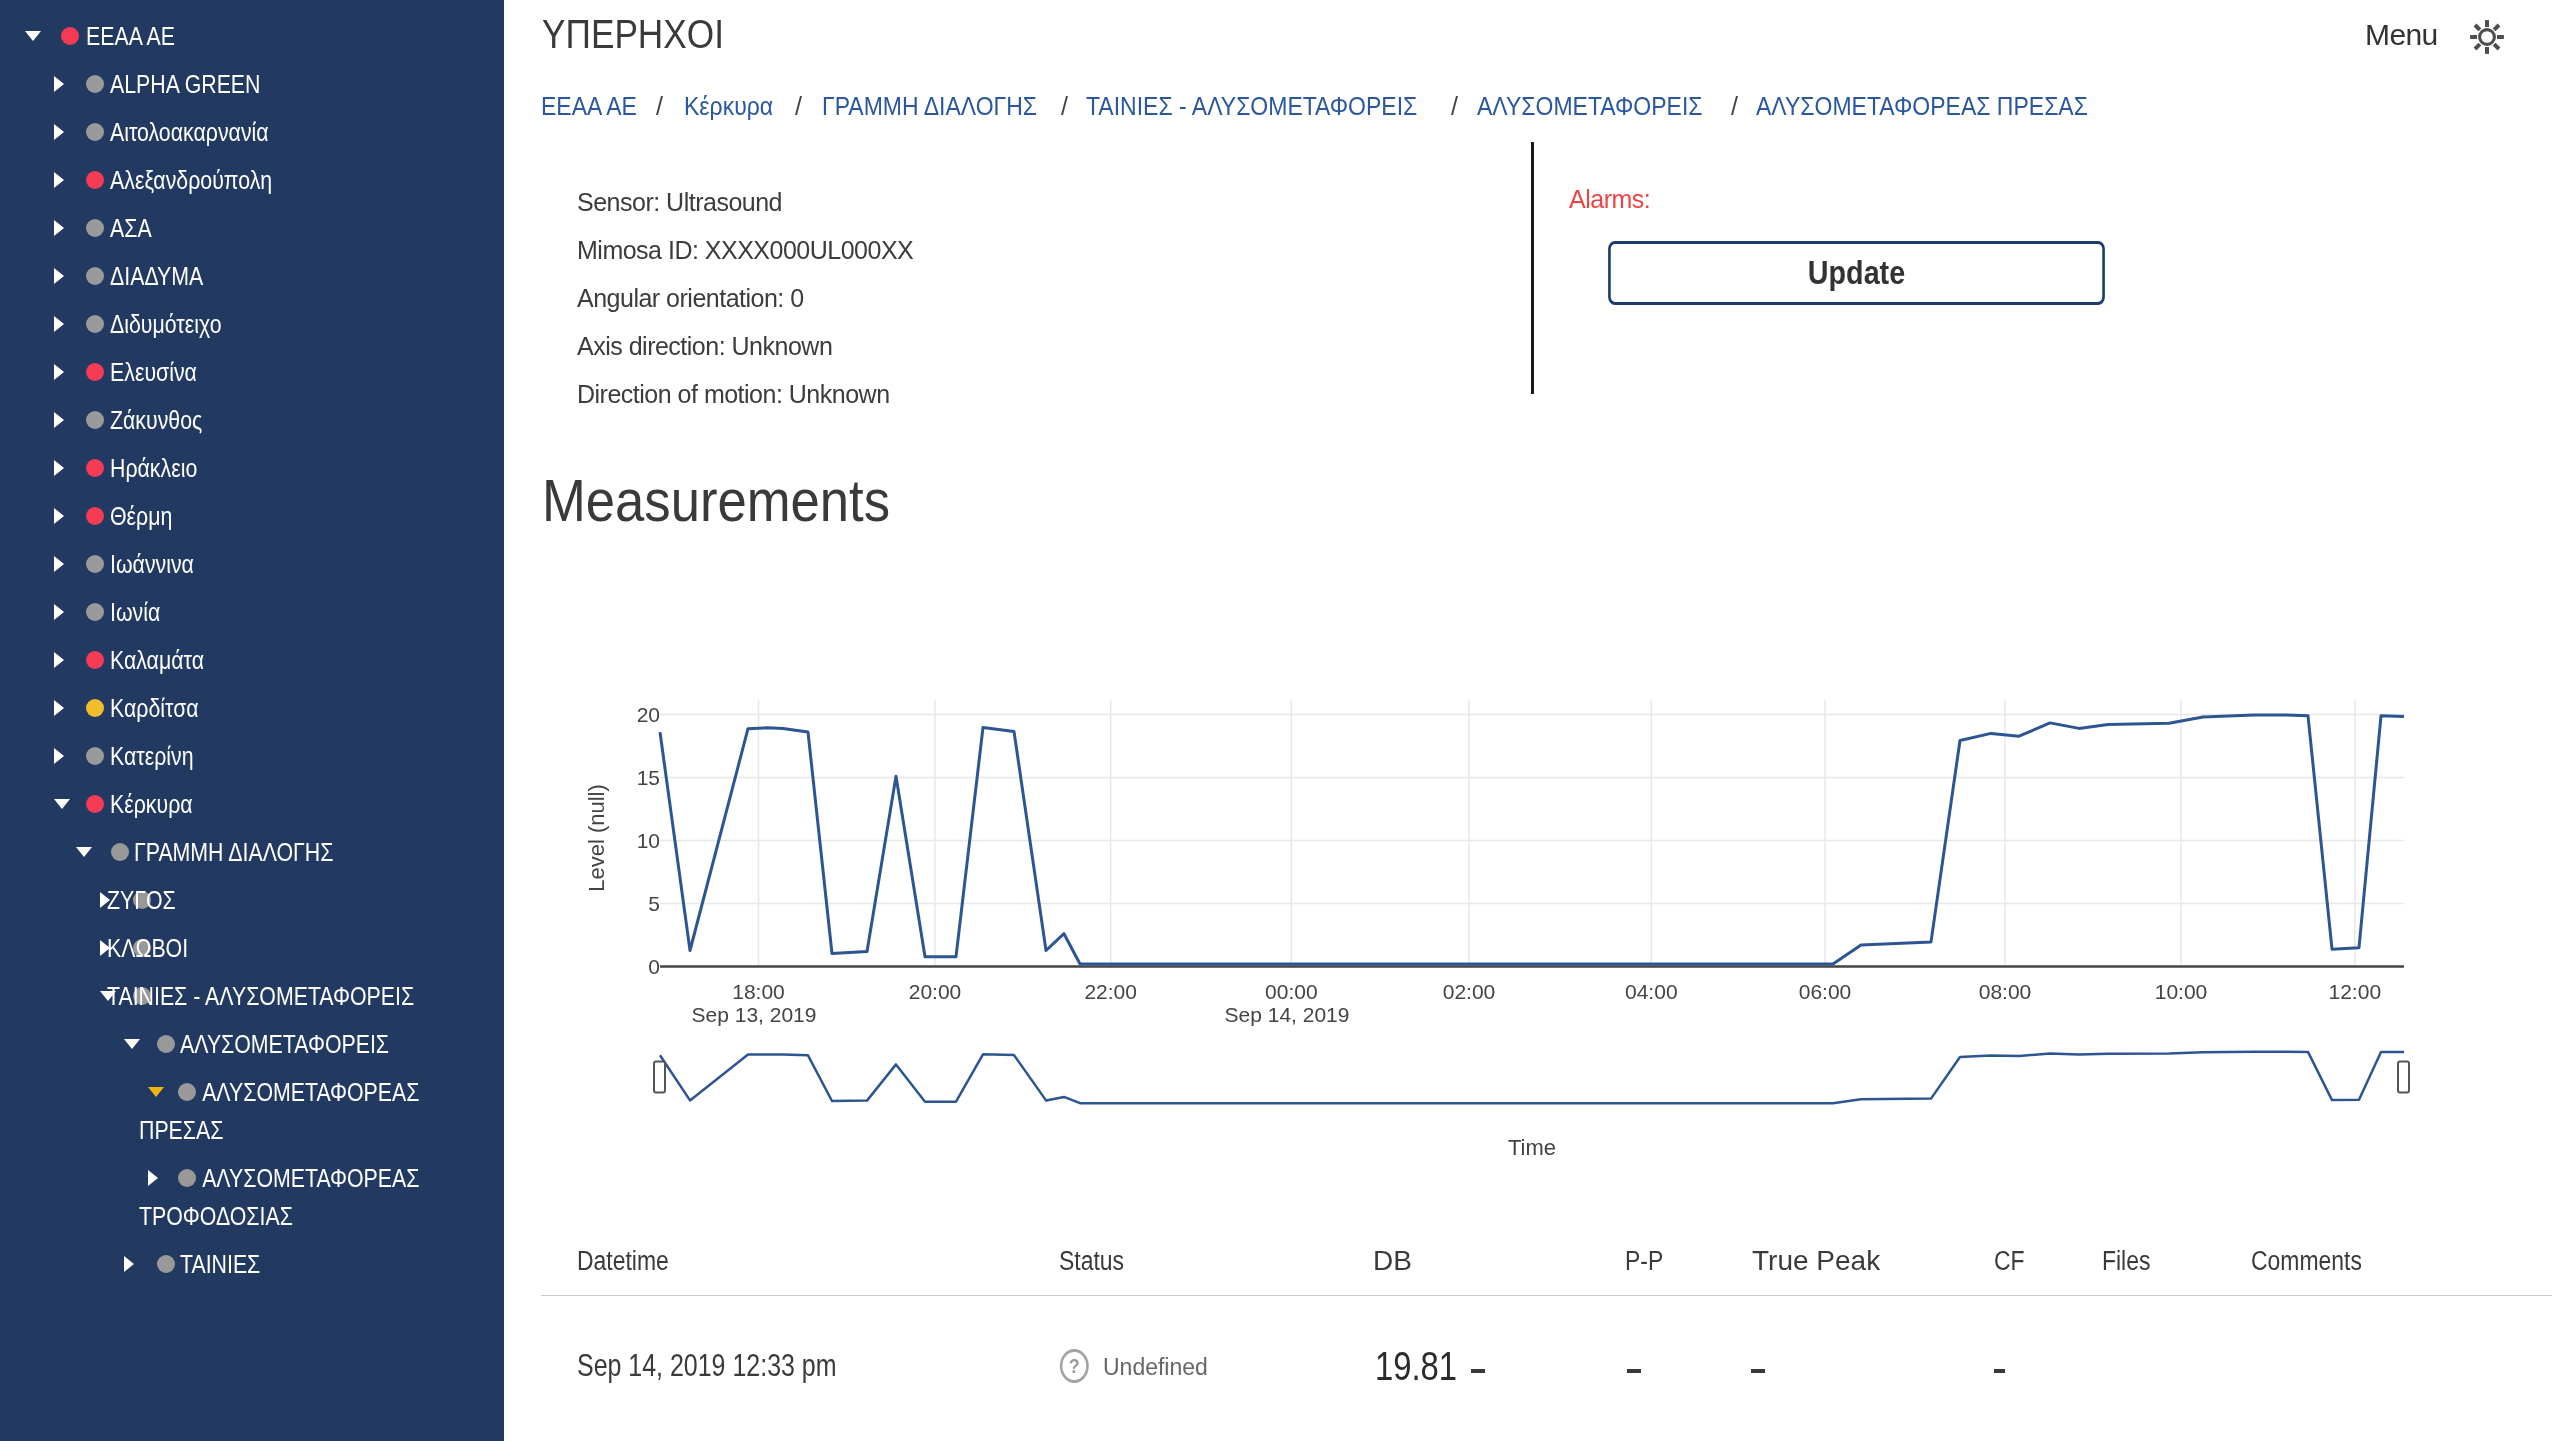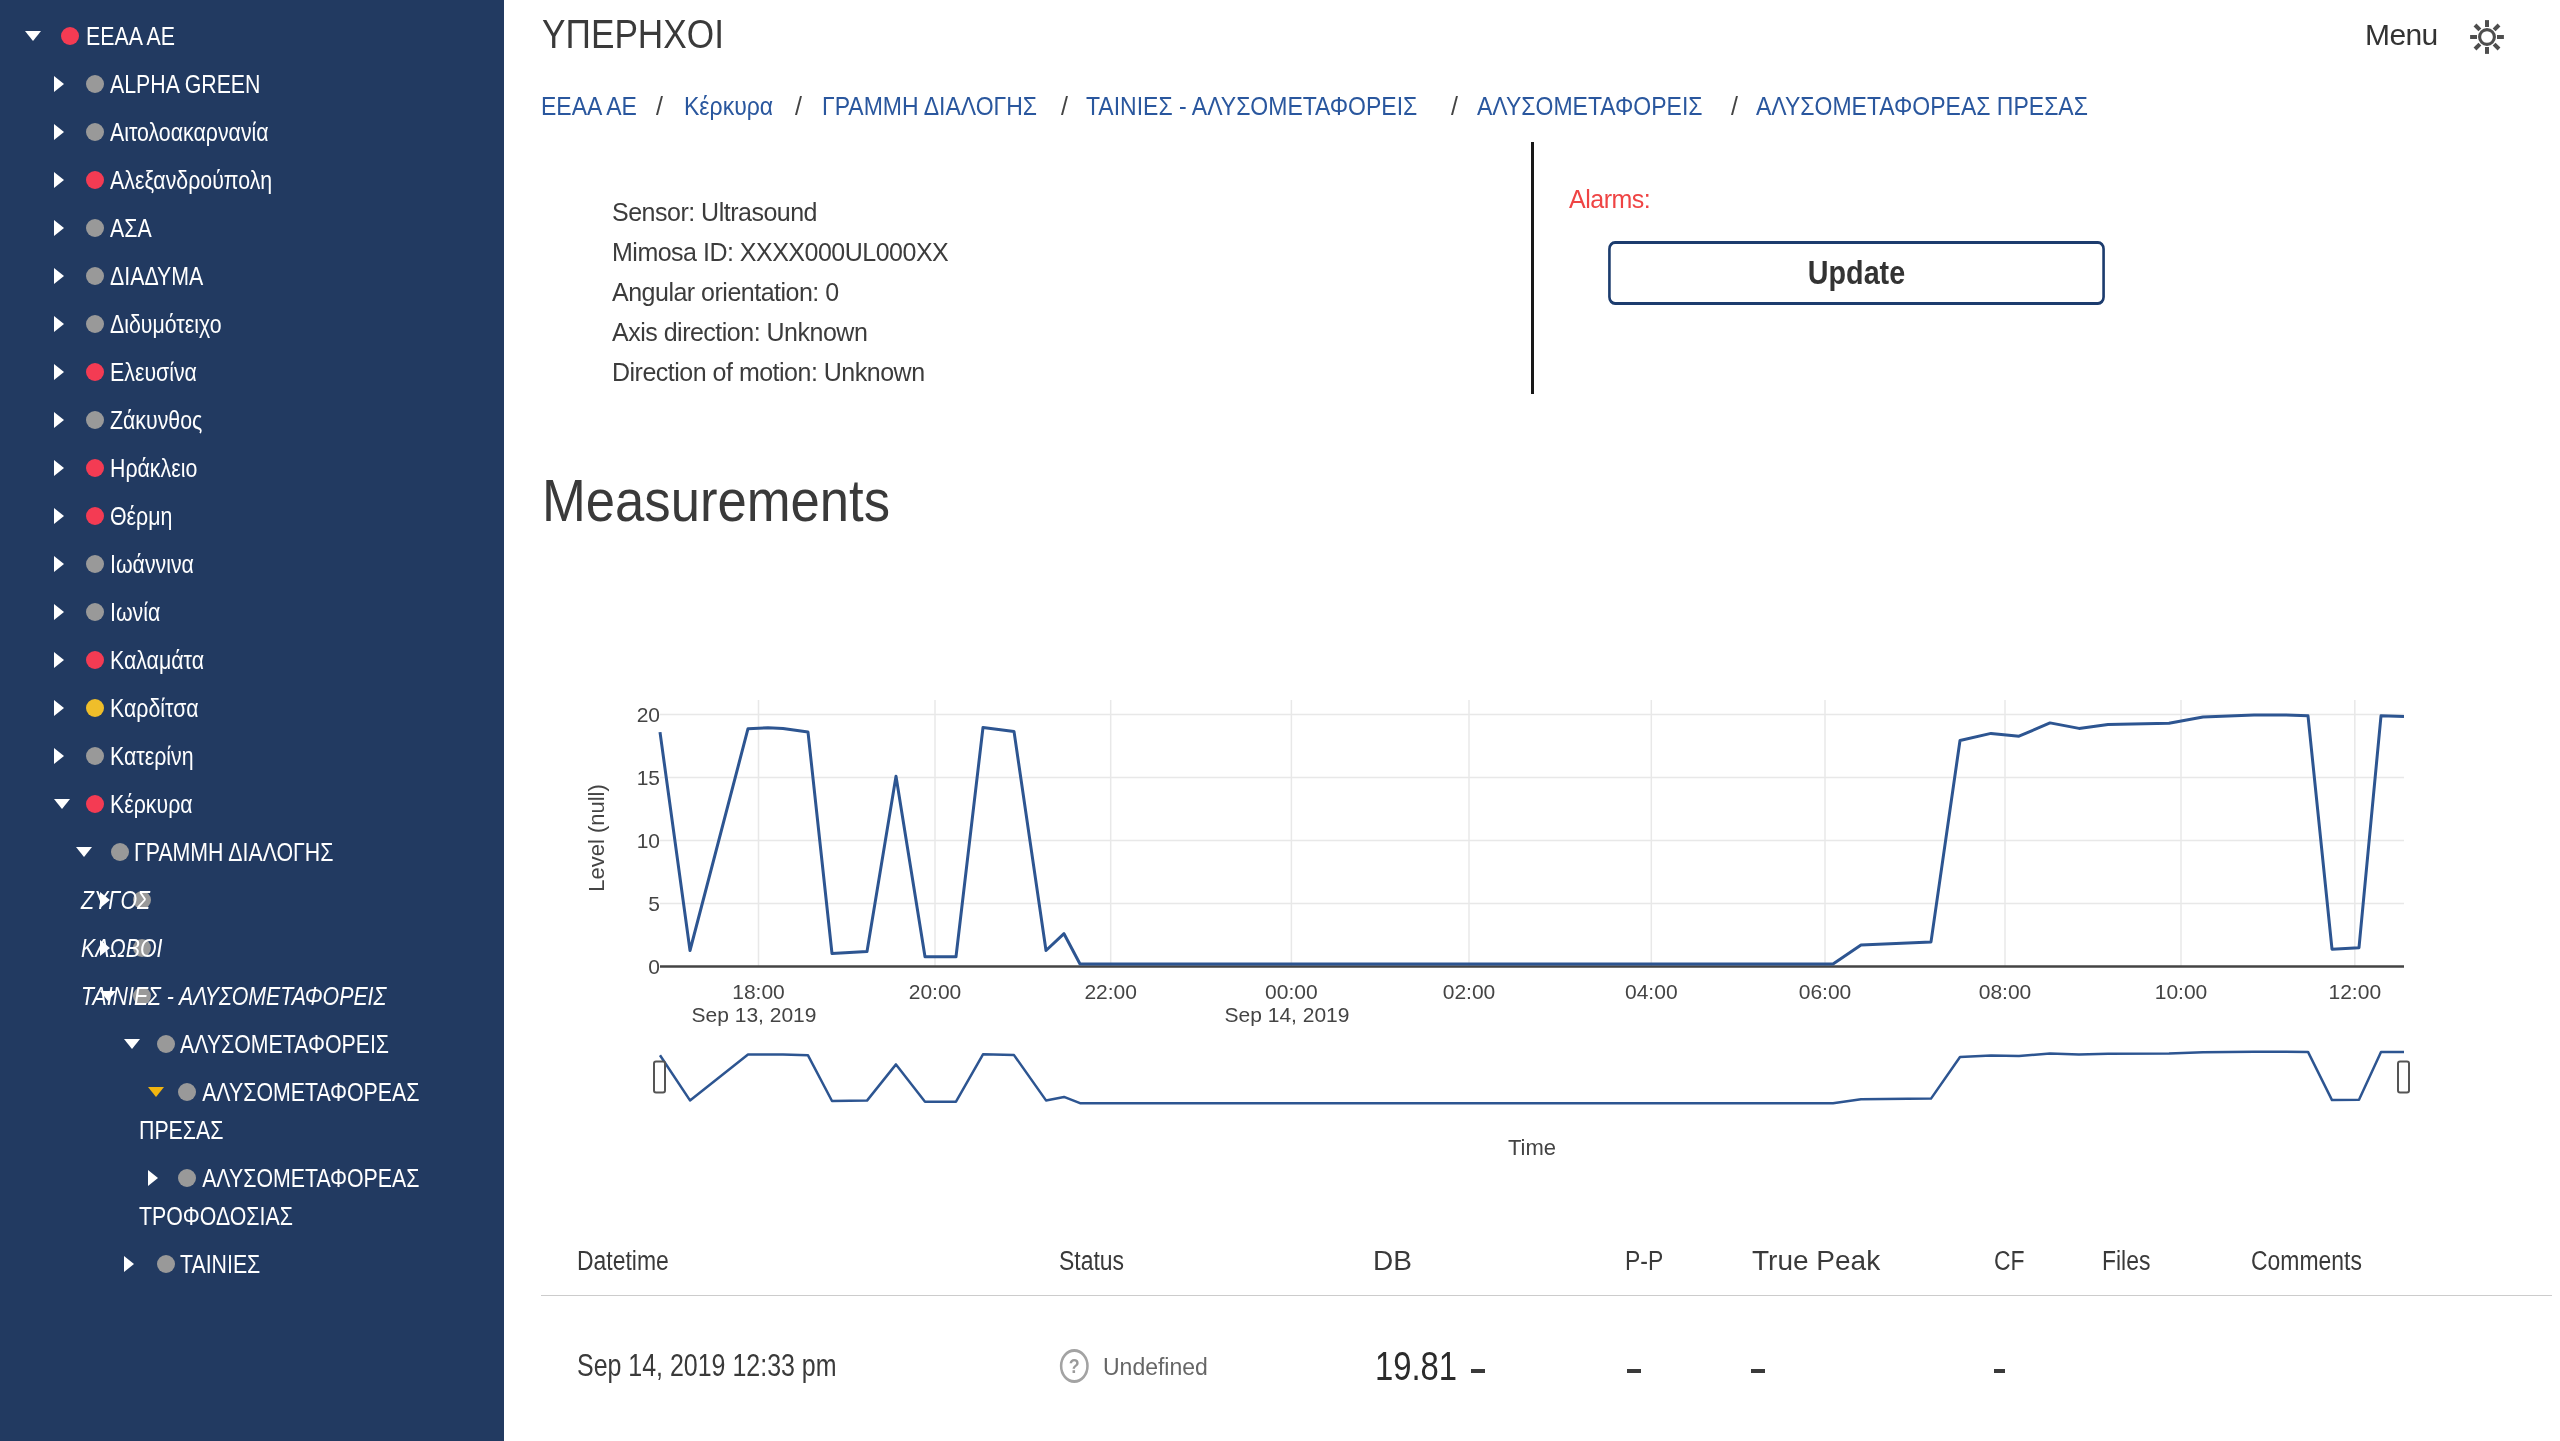--- a/index.html
+++ b/index.html
@@ -19,34 +19,34 @@
   border-top:10px solid #fff; top:14px; }
 .car.right { border-top:8px solid transparent; border-bottom:8px solid transparent;
   border-left:10px solid #fff; top:11px; }
 .car.down.sel { border-top-color:#F2B50F; }
 .dot { position:absolute; width:18px; height:18px; border-radius:50%; top:10px; }
 .dot.red { background:#F43B53; } .dot.gray { background:#999; } .dot.yel { background:#EFBE2A; }
 
 .l0 { padding-left:86px; }  .l0 .car { left:25px; } .l0 .dot { left:61px; }
 .l1 { padding-left:110px; } .l1 .car { left:54px; } .l1 .dot { left:86px; }
 .l2 { padding-left:134px; } .l2 .car { left:76px; } .l2 .dot { left:111px; }
-.l3 { padding-left:81px;font-style:italic; } .l3 .car { left:100px; } .l3 .dot { left:133px; }
+.l3 { padding-left:107px; } .l3 .car { left:100px; } .l3 .dot { left:133px; }
 .l4 { padding-left:180px; } .l4 .car { left:124px; } .l4 .dot { left:157px; }
 .l5 { padding-left:202px; } .l5 .car { left:148px; } .l5 .dot { left:178px; }
 #tree li.l5 .txt { margin-left:-63px; text-indent:77px; white-space:normal; }
 
 
 #main { position:absolute; left:504px; top:0; width:2056px; height:1441px; background:#fff; color:#3C3C3C; }
 #title { position:absolute; left:38px; top:12px; font-size:40px; color:#3A3A3A; transform:scaleX(0.88); transform-origin:0 50%; }
 #menu { position:absolute; left:1861px; top:18px; font-size:30px; letter-spacing:-0.02em; color:#333; }
 #sun { position:absolute; left:1966px; top:20px; }
 #crumbs { position:absolute; left:0; top:92px; font-size:25px; color:#444; width:2056px; height:40px; }
 #crumbs a { color:#2A579E; text-decoration:none; position:absolute; white-space:nowrap; display:inline-block; transform:scaleX(0.92); transform-origin:0 50%; }
 #crumbs .sep { position:absolute; color:#444; }
-#sensor { position:absolute; left:73px; top:192px; font-size:25px; letter-spacing:-0.02em; line-height:40px; color:#3C3C3C;margin-left:35px; }
+#sensor { position:absolute; left:73px; top:178px; font-size:25px; letter-spacing:-0.02em; line-height:48px; color:#3C3C3C; }
 #divider { position:absolute; left:1027px; top:142px; width:2.5px; height:252px; background:#181818; }
 #alarms { position:absolute; left:1065px; top:185px; font-size:25px; letter-spacing:-0.02em; color:#ef4444; }
 #updbtn { position:absolute; left:1067px; top:241px; width:571px; height:64px;
   border:3.5px solid #1C3C6E; border-radius:8px; background:#fff;
   font-size:33px; font-weight:bold; color:#333; transform:scaleX(0.87);
   text-align:center; line-height:58px; }
 #meas { position:absolute; left:38px; top:471px; font-size:60px; line-height:60px; color:#3A3A3A; font-weight:normal; transform:scaleX(0.877); transform-origin:0 50%; }
 #chart { position:absolute; left:0; top:690px; }
 
 

